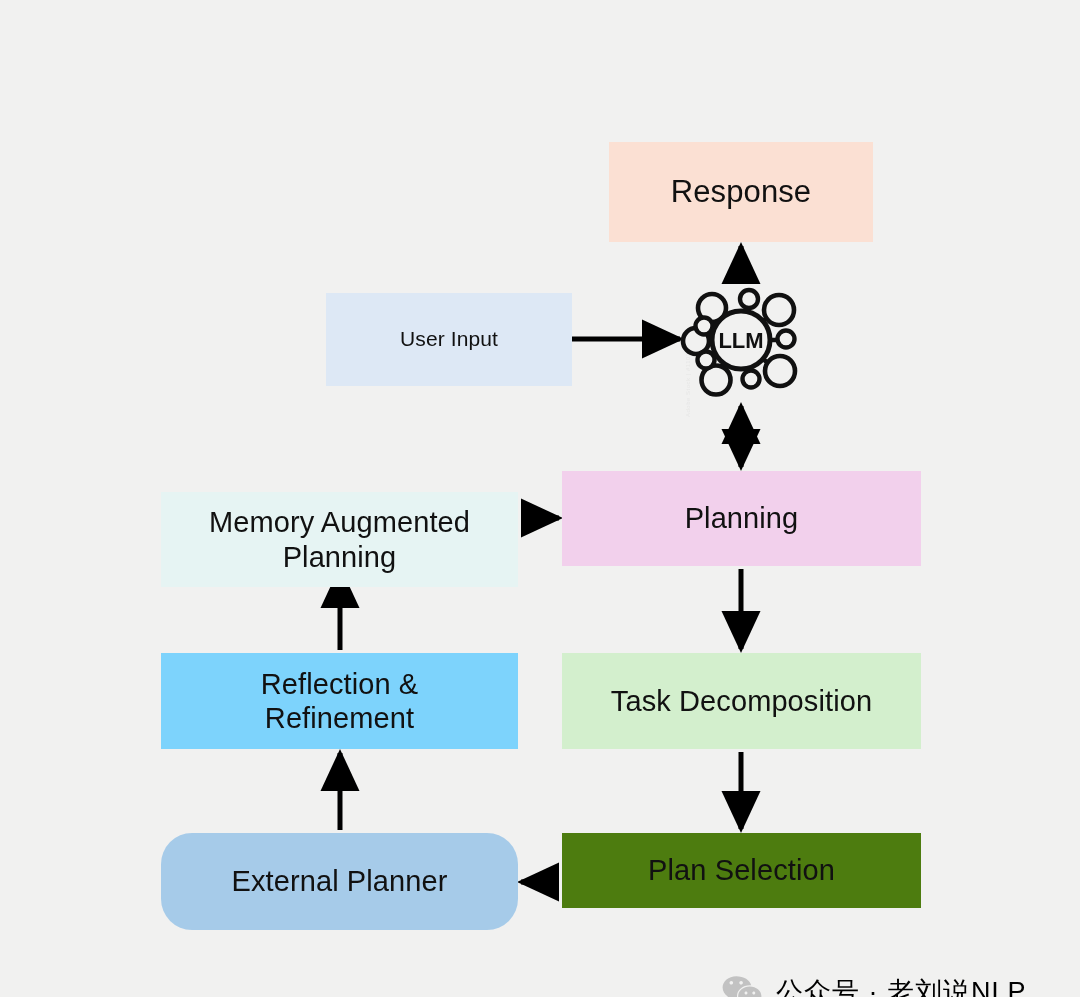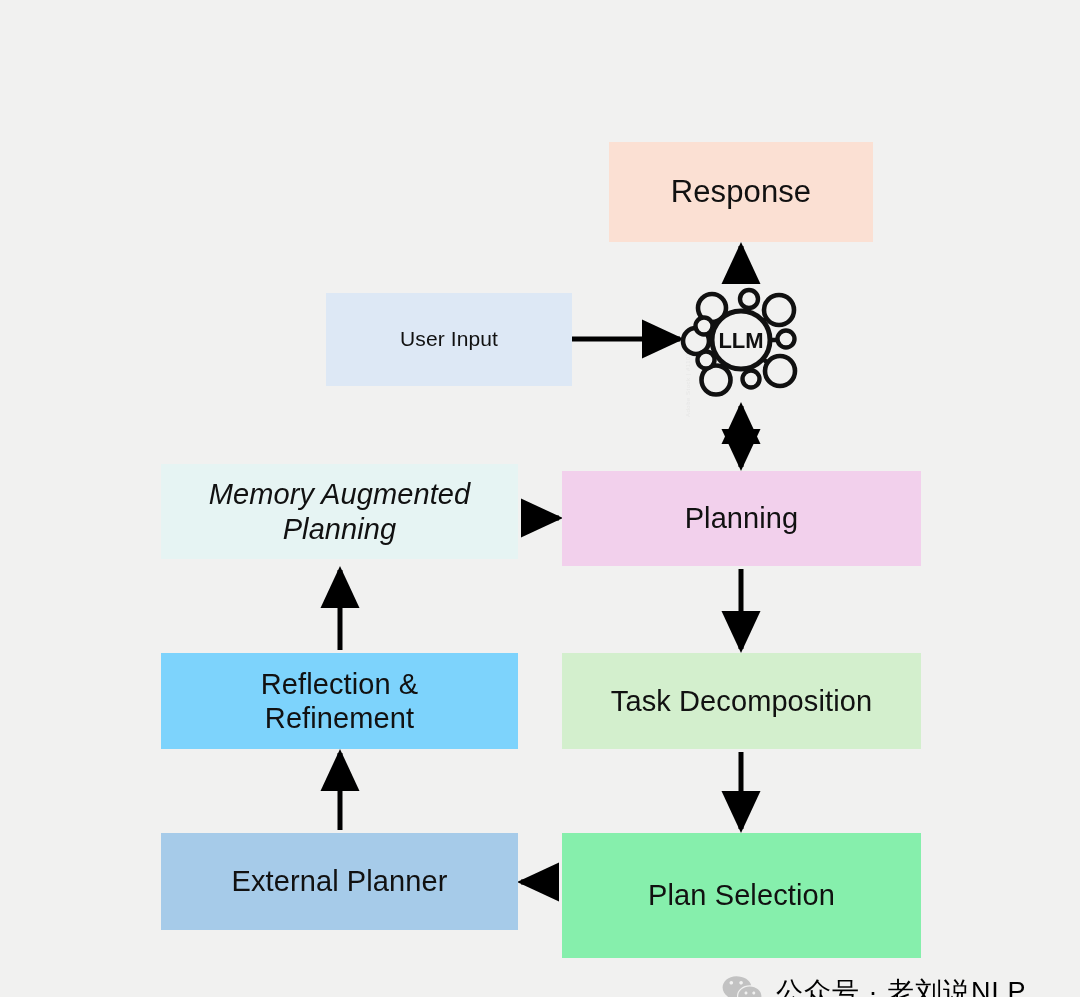--- a/index.html
+++ b/index.html
@@ -33,26 +33,26 @@
   }
   .node .label {
     display: block;
     width: 100%;
     white-space: pre-line;
   }
 
   
   #box-response   { left: 609px; top: 98px;  width: 264px; height: 100px; background: #fbe0d3; font-size: 31px; }
   #box-user-input { left: 326px; top: 249px; width: 246px; height: 93px;  background: #dde8f5; font-size: 21px; }
-  #box-memory     { left: 161px; top: 420px; width: 357px; height: 95px;  background: #e6f4f3; font-size: 29px; font-style: italic; }
+  #box-memory     { left: 161px; top: 448px; width: 357px; height: 95px;  background: #e6f4f3; font-size: 29px; }
   #box-planning   { left: 562px; top: 427px; width: 359px; height: 95px;  background: #f2d0ec; font-size: 29px; }
   #box-reflection { left: 161px; top: 609px; width: 357px; height: 96px;  background: #7dd3fc; font-size: 29px; }
   #box-task       { left: 562px; top: 609px; width: 359px; height: 96px;  background: #d3efcd; font-size: 29px; }
-  #box-external   { left: 161px; top: 789px; width: 357px; height: 97px;  background: #a6cbe9; font-size: 29px; }
-  #box-planselect { left: 562px; top: 789px; width: 359px; height: 125px;  background: #86efac; font-size: 29px; }
+  #box-external   { left: 161px; top: 789px; width: 357px; height: 97px;  background: #a6cbe9; font-size: 29px; border-radius: 31px; }
+  #box-planselect { left: 562px; top: 789px; width: 359px; height: 75px;  background: #4d7c0f; font-size: 29px; }
 
   
   #arrows {
     position: absolute;
     left: 0; top: 0;
     width: 1080px;
     height: 997px;
     pointer-events: none;
   }
 

